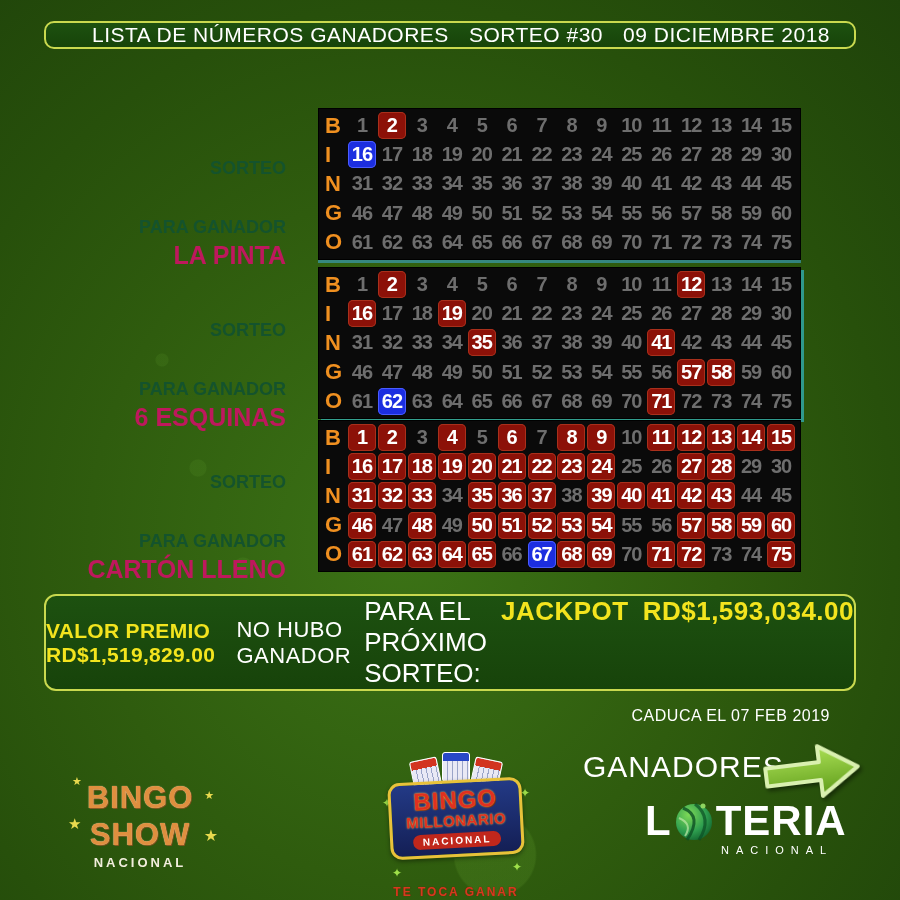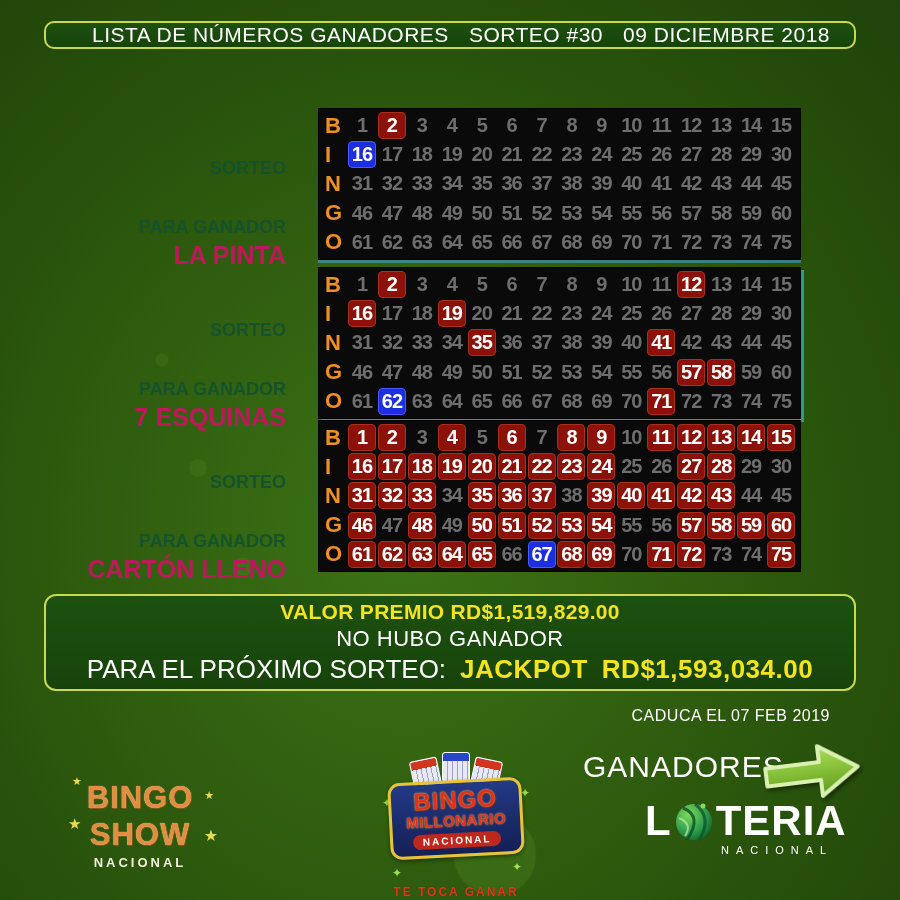--- a/index.html
+++ b/index.html
@@ -44,21 +44,21 @@
     text-align:center;line-height:27px;height:27px;width:28px;margin:0 auto;
     border-radius:5px;
   }
   .cell.red{color:#fff;background:#8c1108;box-shadow:inset 0 0 0 1px #a9301c;}
   .cell.blue{color:#fff;background:#1c2ee0;box-shadow:inset 0 0 0 1px #4a5cff;}
   
   .prize{
     left:44px;top:594px;width:812px;height:97px;border-radius:12px;
     background:linear-gradient(180deg,#1d5110,#17430a);
     border:2px solid #c9d94f;box-sizing:border-box;
-    display:flex;flex-direction:column;justify-content:space-evenly;align-items:center;
+    display:flex;flex-direction:row;justify-content:space-evenly;align-items:center;
     padding:2px 0;
   }
   .prize .l1{color:#f3e41e;font-weight:bold;font-size:21px;letter-spacing:.3px;}
   .prize .l2{color:#ffffff;font-size:22px;letter-spacing:.5px;}
   .prize .l3{color:#ffffff;font-size:26px;display:flex;gap:14px;align-items:flex-start;}
   .prize .l3 .jack{color:#f3e41e;font-weight:bold;letter-spacing:.5px;}
   .caduca{top:707px;right:70px;color:#fff;font-size:16px;letter-spacing:.5px;}
   .ganadores{top:750px;left:583px;color:#fff;font-size:30px;letter-spacing:1px;cursor:pointer;}
   .arrow-wrap{top:733px;left:758px;width:108px;height:78px;cursor:pointer;}
   
@@ -115,21 +115,21 @@
 </div>
 
 <div class="abs slabel" style="left:48px;top:123px;">
   <span class="y">SORTEO</span>
   <span class="y">PARA GANADOR</span>
   <span class="w">LA PINTA</span>
 </div>
 <div class="abs slabel" style="left:48px;top:285px;">
   <span class="y">SORTEO</span>
   <span class="y">PARA GANADOR</span>
-  <span class="w">7 ESQUINAS</span>
+  <span class="w">6 ESQUINAS</span>
 </div>
 <div class="abs slabel" style="left:48px;top:437px;">
   <span class="y">SORTEO</span>
   <span class="y">PARA GANADOR</span>
   <span class="w">CARTÓN LLENO</span>
 </div>
 
 <div class="abs board board1">
     <div class="brow">
       <span class="bletter">B</span>

